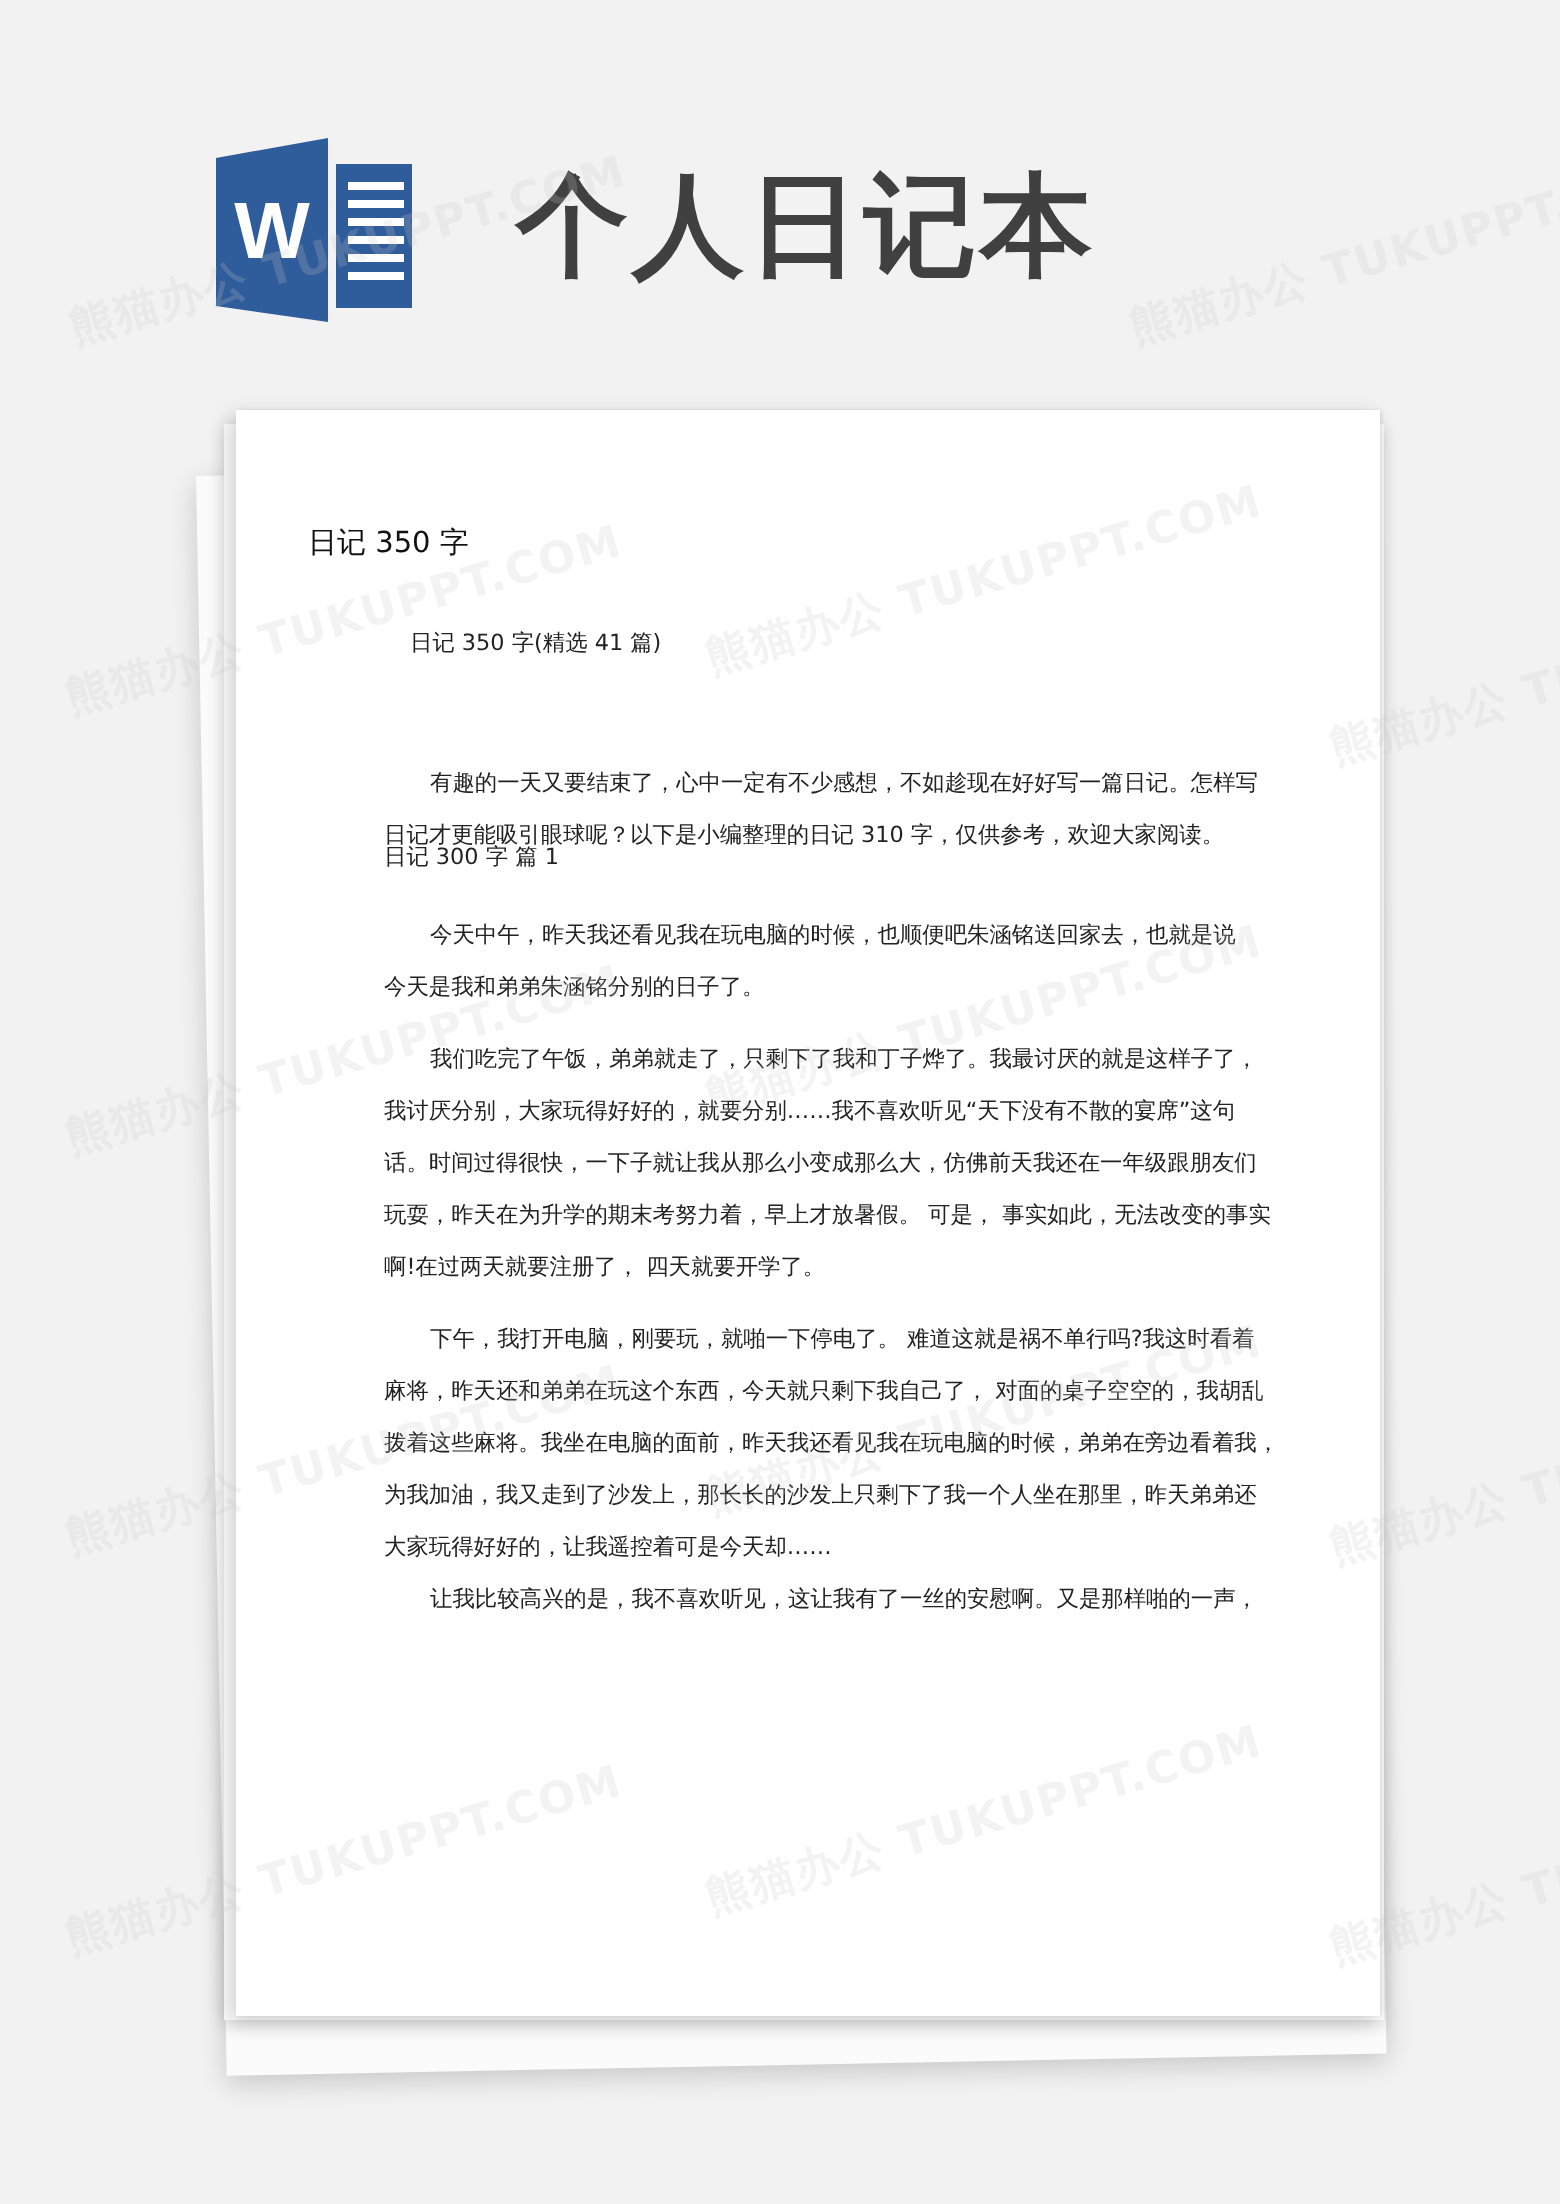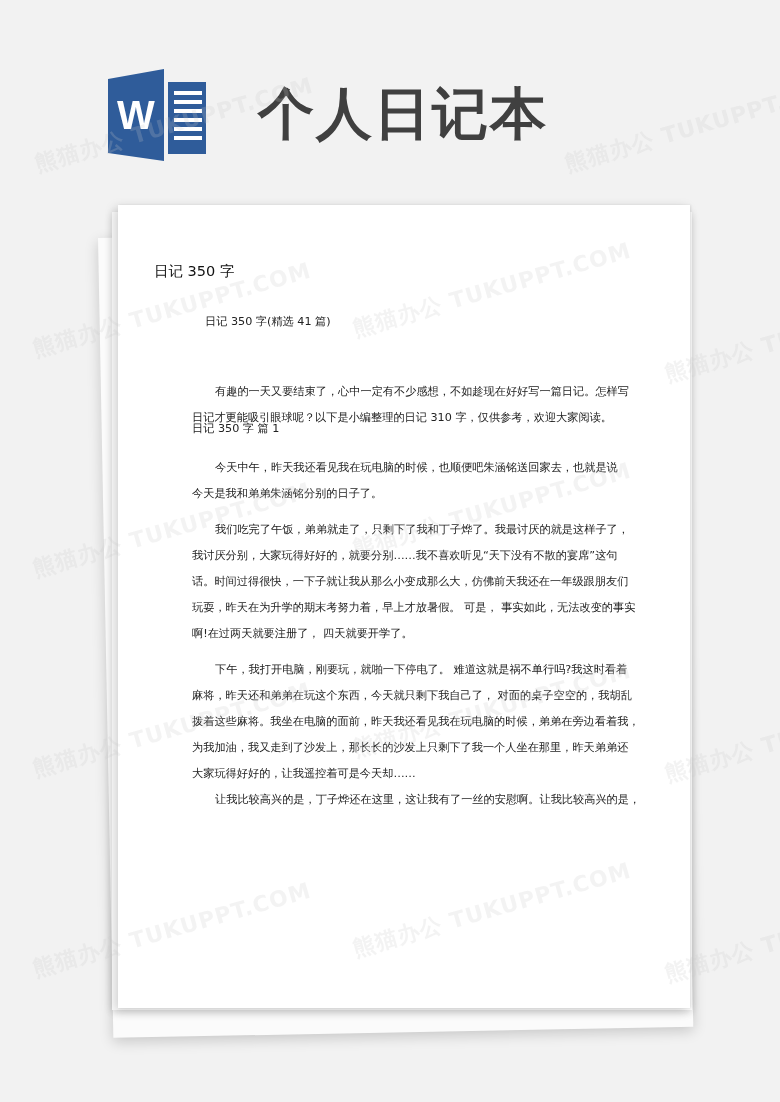--- a/index.html
+++ b/index.html
@@ -89,21 +89,21 @@
       <span class="line">日记 350 字(精选 41 篇)</span>
     </div>
 
     <div class="text" style="top:174px;">
       <span class="line" style="padding-left:23px;">有趣的一天又要结束了，心中一定有不少感想，不如趁现在好好写一篇日记。怎样写</span>
       <span class="line">日记才更能吸引眼球呢？以下是小编整理的日记 310 字，仅供参考，欢迎大家阅读。</span>
     </div>
 
     <div class="text" style="top:214px; top:214px;"></div>
     <div class="text" style="top:211px;">
-      <span class="line">日记 350 字 篇 1</span>
+      <span class="line">日记 300 字 篇 1</span>
     </div>
 
     <div class="text" style="top:250px;">
       <span class="line" style="padding-left:23px;">今天中午，昨天我还看见我在玩电脑的时候，也顺便吧朱涵铭送回家去，也就是说</span>
       <span class="line">今天是我和弟弟朱涵铭分别的日子了。</span>
     </div>
 
     <div class="text" style="top:312px;">
       <span class="line" style="padding-left:23px;">我们吃完了午饭，弟弟就走了，只剩下了我和丁子烨了。我最讨厌的就是这样子了，</span>
       <span class="line">我讨厌分别，大家玩得好好的，就要分别……我不喜欢听见“天下没有不散的宴席”这句</span>
@@ -114,21 +114,21 @@
 
     <div class="text" style="top:452px;">
       <span class="line" style="padding-left:23px;">下午，我打开电脑，刚要玩，就啪一下停电了。 难道这就是祸不单行吗?我这时看着</span>
       <span class="line">麻将，昨天还和弟弟在玩这个东西，今天就只剩下我自己了， 对面的桌子空空的，我胡乱</span>
       <span class="line">拨着这些麻将。我坐在电脑的面前，昨天我还看见我在玩电脑的时候，弟弟在旁边看着我，</span>
       <span class="line">为我加油，我又走到了沙发上，那长长的沙发上只剩下了我一个人坐在那里，昨天弟弟还</span>
       <span class="line">大家玩得好好的，让我遥控着可是今天却……</span>
     </div>
 
     <div class="text" style="top:582px;">
-      <span class="line" style="padding-left:23px;">让我比较高兴的是，丁子烨还在这里，这让我有了一丝的安慰啊。让我比较高兴的是，</span>
+      <span class="line" style="padding-left:23px;">让我比较高兴的是，我不喜欢听见，这让我有了一丝的安慰啊。又是那样啪的一声，</span>
     </div>
 
     <div class="wm" style="left:-90px; top:90px;">熊猫办公 TUKUPPT.COM</div>
     <div class="wm" style="left:230px; top:70px;">熊猫办公 TUKUPPT.COM</div>
     <div class="wm" style="left:-90px; top:310px;">熊猫办公 TUKUPPT.COM</div>
     <div class="wm" style="left:230px; top:290px;">熊猫办公 TUKUPPT.COM</div>
     <div class="wm" style="left:-90px; top:510px;">熊猫办公 TUKUPPT.COM</div>
     <div class="wm" style="left:230px; top:490px;">熊猫办公 TUKUPPT.COM</div>
     <div class="wm" style="left:-90px; top:710px;">熊猫办公 TUKUPPT.COM</div>
     <div class="wm" style="left:230px; top:690px;">熊猫办公 TUKUPPT.COM</div>

